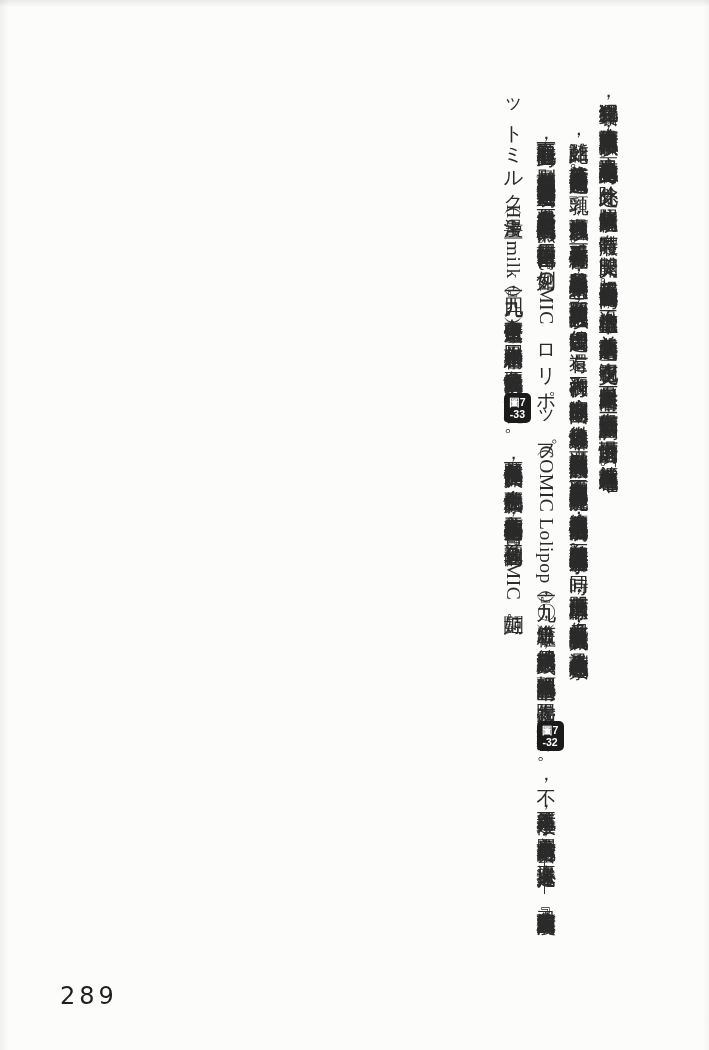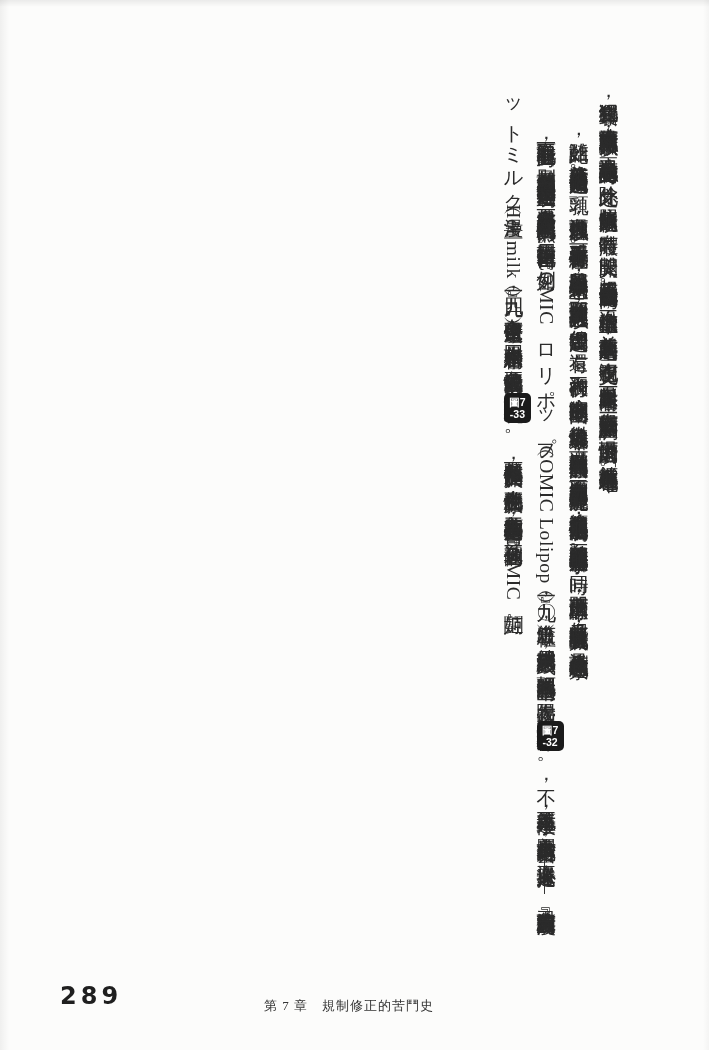--- a/index.html
+++ b/index.html
@@ -28,38 +28,35 @@
     width:25px;padding:3px 1px;margin:3px 0;
     text-align:center;vertical-align:middle;
     font-family:"Liberation Sans","DejaVu Sans",sans-serif;
     font-weight:700;font-size:10.5px;line-height:1.15;letter-spacing:0;
     text-indent:0;
   }
   .fbline{display:block;}
   .pagenum{
     position:absolute;left:60px;top:982px;
     font-family:"DejaVu Sans","Liberation Sans",sans-serif;
-    font-weight:700;font-size:24px;letter-spacing:4px;color:#1f1f1f;
+    font-weight:400;font-size:24px;letter-spacing:4px;color:#1f1f1f;
   }
   .chapterline{
     position:absolute;left:264px;top:997px;
     font-size:13px;color:#333333;letter-spacing:1px;
   }
   .chgap{display:inline-block;width:14px;}
 </style>
 </head>
 <body>
 
 <div class="page">
 
   <div class="textblock">
     <p class="para">會觸犯猥褻罪，連書店賣的「成人向雜誌」都不可以放，更遑論「灰色地帶雜誌」的封面。除此之外，依照每家出版社的規矩，有時體液、雙腿大開、超小比基尼等元素也在自主規制的範圍內。不過這樣的禁止標準，並非超商業者決定的基準，也沒有明文化。而是出版界跟超商業者、中盤商在長期協商下一點點調整，慢慢訂下的潛規則。就連標準本身都是「灰色地帶」。</p>
     <p class="para indent">話雖如此，就連為什麼是這三項要素的原因也沒人知道。乳頭、內褲還勉強可以理解，可連水手服都不行就有點奇怪了。若說是因為水手服會令人聯想到學生，那照理說西裝制服應該也不可以，但後者卻沒問題。還有，和內衣褲不行，泳衣卻沒關係的理由不同；從色情的境界線來看，還可以稍微理解內褲和泳衣的差異，不過西裝制服與水手服的分界線卻完全不能理解。這簡直就像在宣稱水手服是最色情的制服，甚至讓大眾開始用有色眼光去看待水手服。同時，即便是自己訂下的標準，但其中又有些出版社試著去向其挑戰，或許是身為創作人的志氣在作祟吧？</p>
     <p class="para indent"><span>而乳頭不能出現在封面，則是超商自主規制出現前的八〇年代開始就已存在之古老自主規制。然而還是有些出版社壓抑不住想露出乳頭的熱情，用藝術當藉口正當化自己。例如『COMIC ロリポップ（COMIC Lolipop）』（一九九〇，笠倉出版社），就成功用人體彩繪的形式，把乳頭跟海豚的眼睛、太陽疊在一起，成功實現零遮掩的目標</span><span class="figbadge"><span class="fbline">圖7</span><span class="fbline">-32</span></span><span>。不，就算不要這種小手段，美少女插圖本身就是藝術，沒必要遮遮掩掩——由司淳負責繪製封面的『漫画ホットミルク（漫畫Hot milk）』（一九九四，白夜書房）便曾這麼做。因為是令人聯想起妖精，色情要素較低的構圖內容，所以才能理直氣壯地露出乳頭</span><span class="figbadge"><span class="fbline">圖7</span><span class="fbline">-33</span></span><span>。然而既然存在這種良性的大膽，也就存在惡性的大膽。九六年連續三次被制定為不健全圖書，被逼至休刊的『COMIC鬪姬』</span></p>
   </div>
 
   <div class="pagenum">289</div>
 
-  <div class="chapterline">
-    <span>第 7 章</span><span class="chgap"></span><span>規制修正的苦鬥史</span>
-  </div>
 
 </div>
 
 </body></html>

